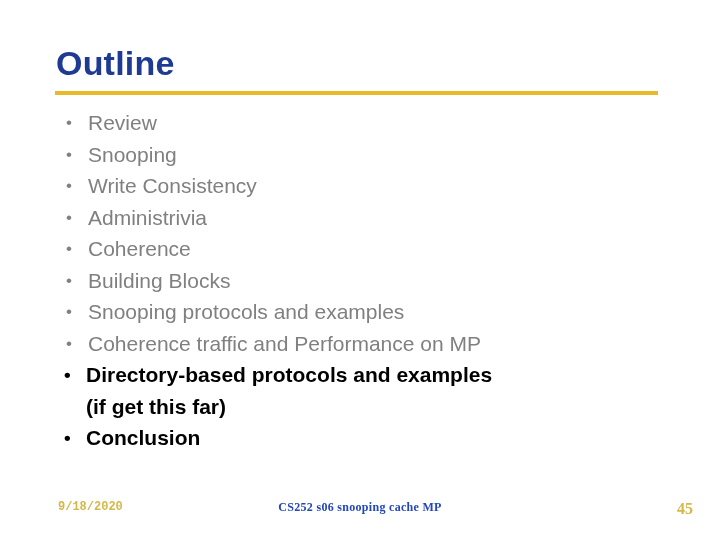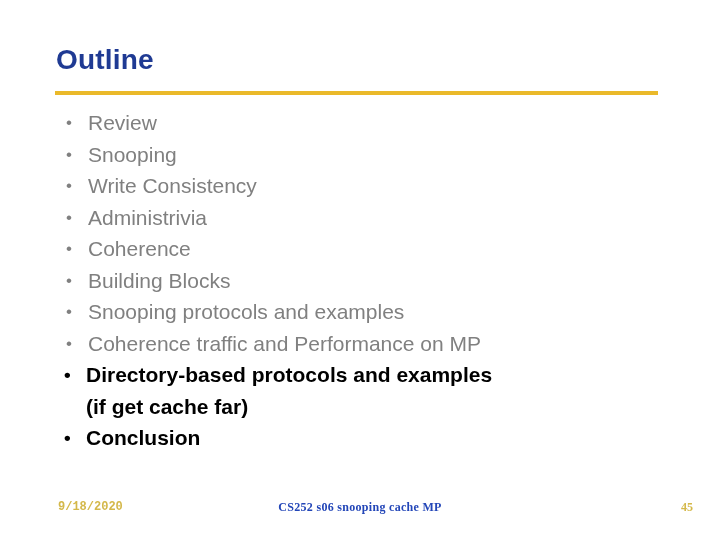--- a/index.html
+++ b/index.html
@@ -19,21 +19,21 @@
     overflow: hidden;
     box-sizing: border-box;
   }
 
   
   .slide-title {
     position: absolute;
     left: 56px;
     top: 45px;
     font-family: "Liberation Sans", sans-serif;
-    font-size: 28px;
+    font-size: 34px;
     font-weight: bold;
     color: #1f3a93;
     letter-spacing: 0.2px;
     line-height: 1.1;
     white-space: nowrap;
   }
 
   
   .title-rule {
     position: absolute;
@@ -115,21 +115,21 @@
     font-weight: bold;
     color: #2346b8;
     letter-spacing: 0.3px;
     white-space: nowrap;
   }
   .footer-page {
     position: absolute;
     right: 27px;
     top: 0;
     font-family: "Liberation Serif", serif;
-    font-size: 12px;
+    font-size: 16px;
     font-weight: bold;
     color: #d4b84a;
     white-space: nowrap;
   }
 </style>
 </head>
 <body>
 
 <div class="slide">
 
@@ -140,21 +140,21 @@
   <ul class="bullet-list">
       <li class="bullet-item"><span class="marker">•</span><span class="label">Review</span></li>
       <li class="bullet-item"><span class="marker">•</span><span class="label">Snooping</span></li>
       <li class="bullet-item"><span class="marker">•</span><span class="label">Write Consistency</span></li>
       <li class="bullet-item"><span class="marker">•</span><span class="label">Administrivia</span></li>
       <li class="bullet-item"><span class="marker">•</span><span class="label">Coherence</span></li>
       <li class="bullet-item"><span class="marker">•</span><span class="label">Building Blocks</span></li>
       <li class="bullet-item"><span class="marker">•</span><span class="label">Snooping protocols and examples</span></li>
       <li class="bullet-item"><span class="marker">•</span><span class="label">Coherence traffic and Performance on MP</span></li>
       <li class="bullet-item accent"><span class="marker">•</span><span class="label">Directory-based protocols and examples
-(if get cache far)</span></li>
+(if get this far)</span></li>
       <li class="bullet-item accent"><span class="marker">•</span><span class="label">Conclusion</span></li>
     </ul>
 
   <div class="footer">
     <div class="footer-date">9/18/2020</div>
     <div class="footer-center">CS252 s06 snooping cache MP</div>
     <div class="footer-page">45</div>
   </div>
 
 </div>

